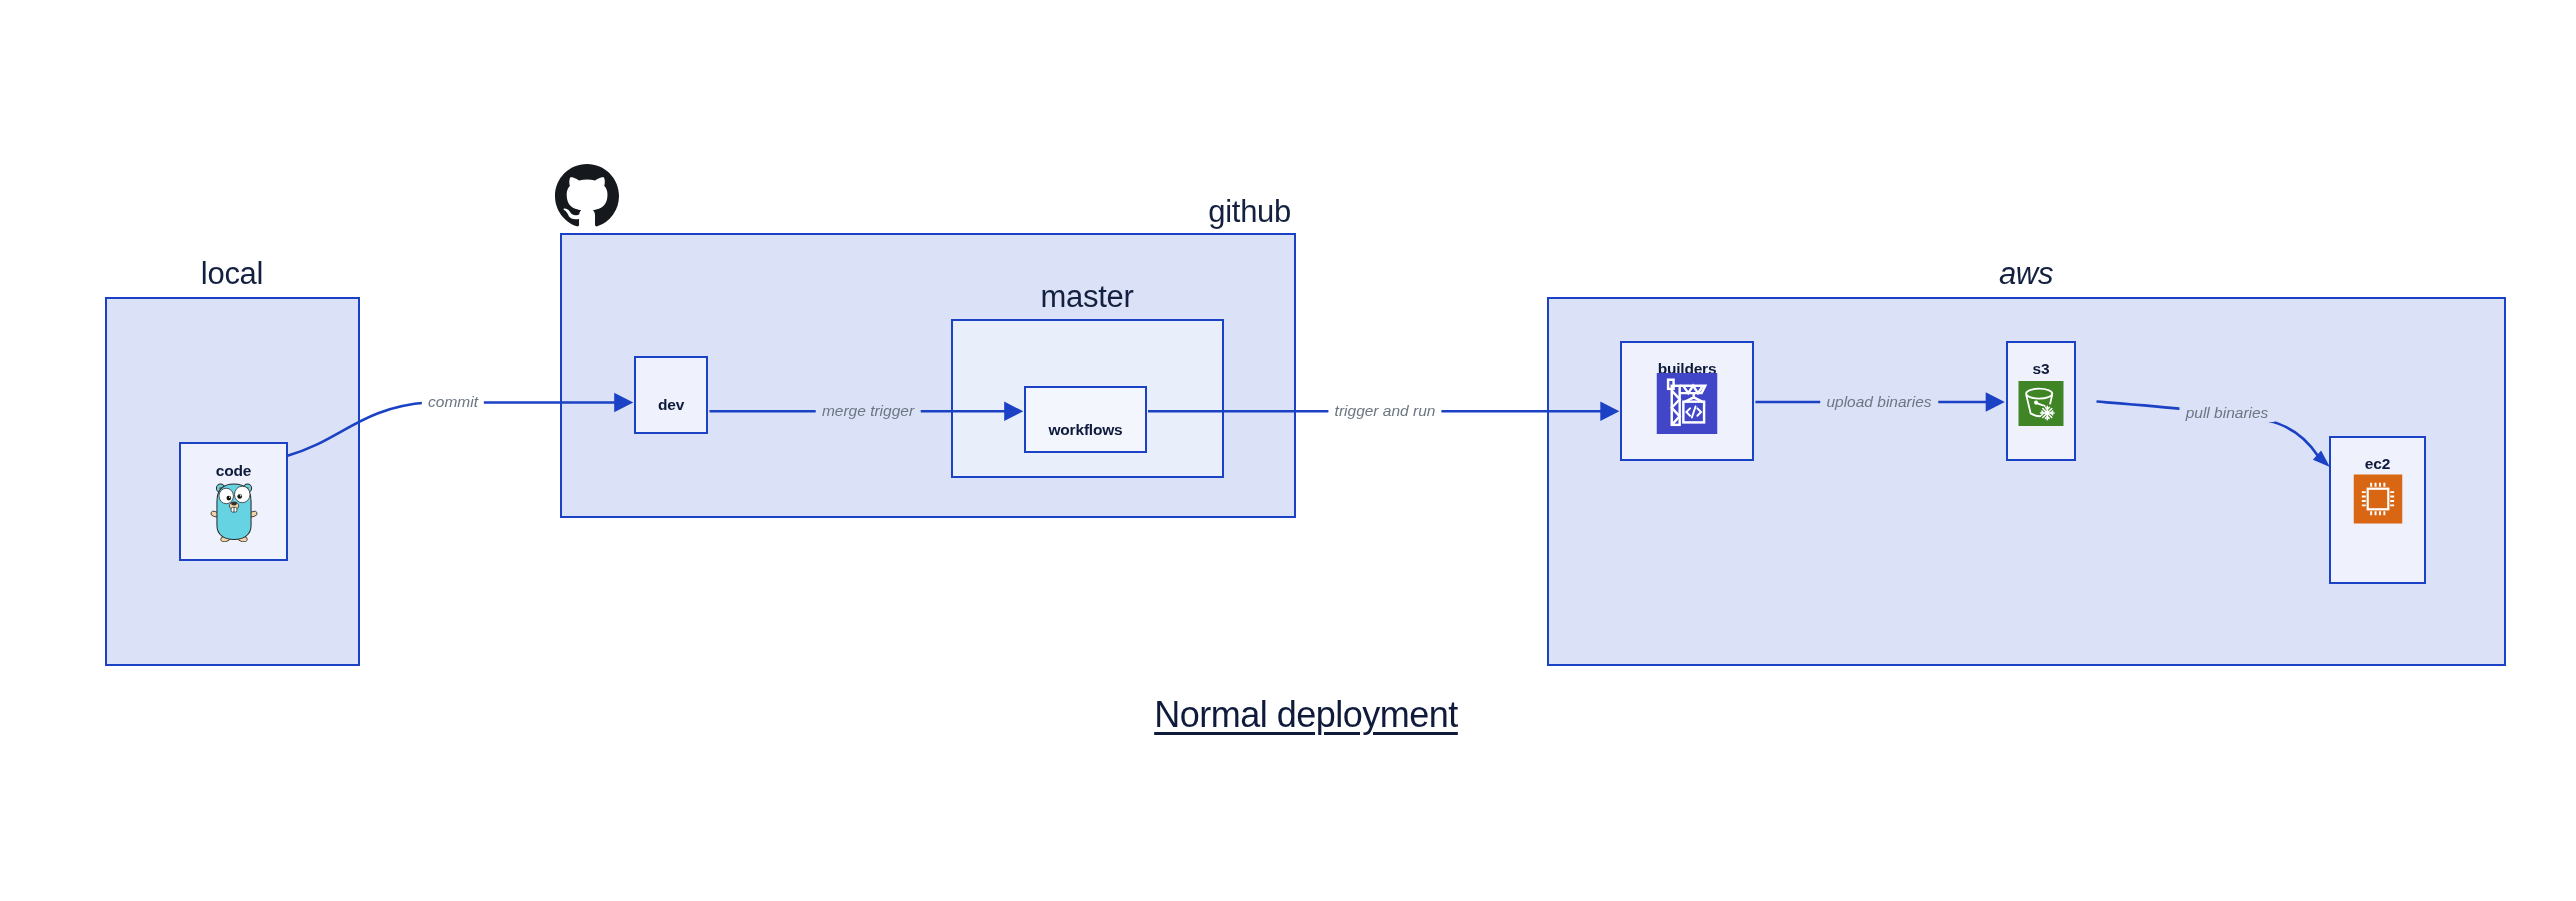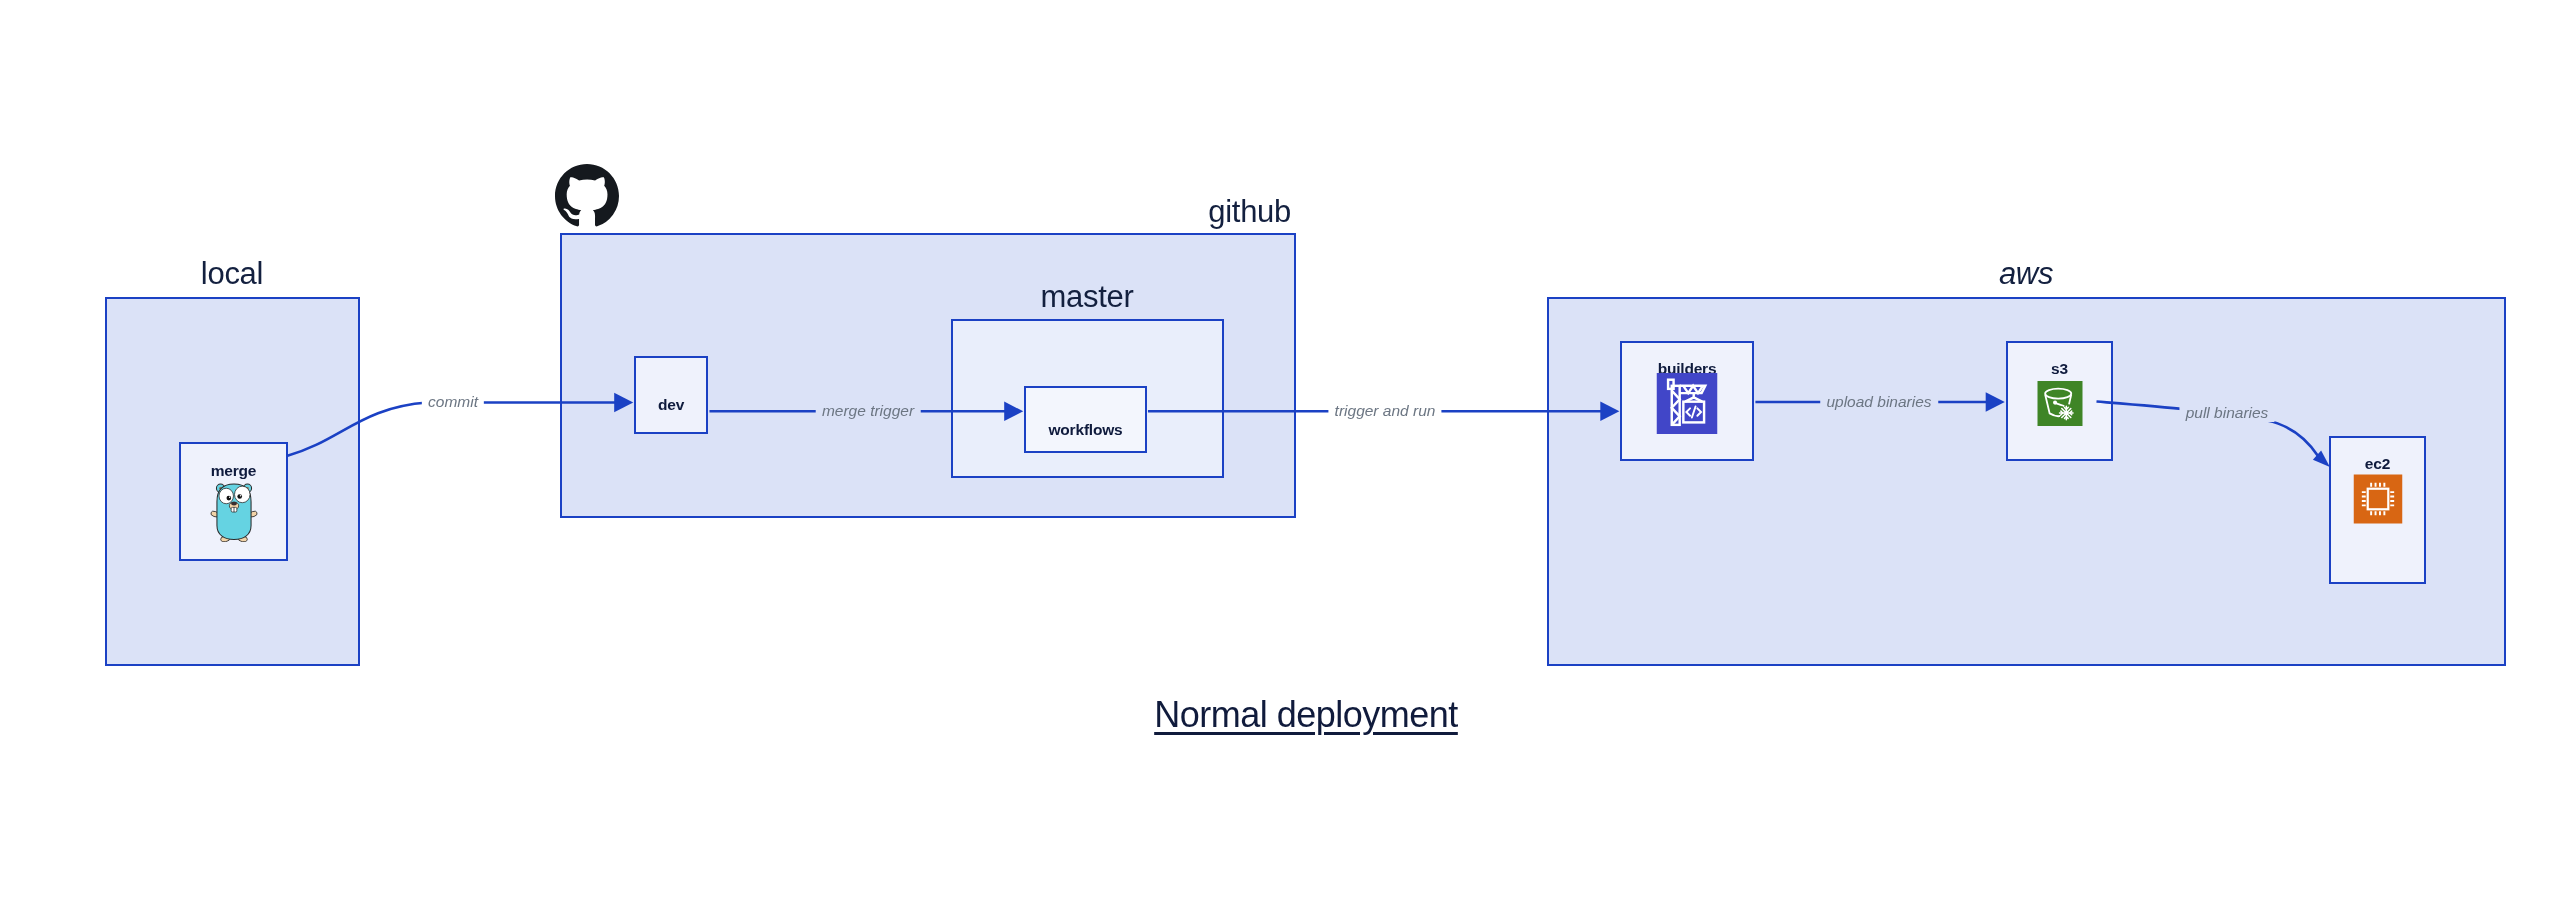--- a/index.html
+++ b/index.html
@@ -62,21 +62,21 @@
   <div class="container" style="left:1547px; top:297px; width:959px; height:369px;"></div>
   <div class="container-label" style="left:2026px; top:274px;font-style:italic;">aws</div>
 
   <div class="logo-slot" style="left:555px; top:164px;">
     <svg width="64" height="64" viewBox="0 0 16 16">
       <path fill="#15191E" d="M8 0C3.58 0 0 3.58 0 8c0 3.54 2.29 6.53 5.47 7.59.4.07.55-.17.55-.38 0-.19-.01-.82-.01-1.49-2.01.37-2.53-.49-2.69-.94-.09-.23-.48-.94-.82-1.13-.28-.15-.68-.52-.01-.53.63-.01 1.08.58 1.23.82.72 1.21 1.87.87 2.33.66.07-.52.28-.87.51-1.07-1.78-.2-3.64-.89-3.64-3.95 0-.87.31-1.59.82-2.15-.08-.2-.36-1.02.08-2.12 0 0 .67-.21 2.2.82.64-.18 1.32-.27 2-.27s1.36.09 2 .27c1.53-1.04 2.2-.82 2.2-.82.44 1.1.16 1.92.08 2.12.51.56.82 1.27.82 2.15 0 3.07-1.87 3.75-3.65 3.95.29.25.54.73.54 1.48 0 1.07-.01 1.93-.01 2.2 0 .21.15.46.55.38A8.01 8.01 0 0 0 16 8c0-4.42-3.58-8-8-8z"></path>
     </svg>
   </div>
 
   <div class="box" style="left:179px; top:442px; width:109px; height:119px;">
-    <div class="node-label">merge</div>
+    <div class="node-label">code</div>
     <div class="icon-slot" style="top:37px;">
       <svg width="52" height="61" viewBox="0 0 100 118">
 
         <circle cx="24" cy="14" r="8" fill="#65D3E2" stroke="#2B2B2B" stroke-width="2"></circle>
         <circle cx="76" cy="14" r="8" fill="#65D3E2" stroke="#2B2B2B" stroke-width="2"></circle>
         <circle cx="24" cy="14" r="2.5" fill="#8a6a4f"></circle>
         <circle cx="76" cy="14" r="2.5" fill="#8a6a4f"></circle>
 
         <ellipse cx="13" cy="64" rx="8" ry="5" fill="#F2D3A7" stroke="#2B2B2B" stroke-width="1.5" transform="rotate(20 13 64)"></ellipse>
         <ellipse cx="87" cy="64" rx="8" ry="5" fill="#F2D3A7" stroke="#2B2B2B" stroke-width="1.5" transform="rotate(-20 87 64)"></ellipse>
@@ -130,21 +130,21 @@
         </g>
         <g stroke="#ffffff" stroke-width="3.2" fill="none" stroke-linecap="round">
           <path d="M55,58 L49,64 L55,70"></path>
           <path d="M64,55 L58,73"></path>
           <path d="M67,58 L73,64 L67,70"></path>
         </g>
       </svg>
     </div>
   </div>
 
-  <div class="box" style="left:2006px; top:341px; width:107px; height:120px;">
+  <div class="box" style="left:2006px; top:341px; width:70px; height:120px;">
     <div class="node-label" style="top:6.7px;">s3</div>
     <div class="icon-slot" style="top:38px;">
       <svg width="46" height="45" viewBox="0 0 100 100">
         <rect x="0" y="0" width="100" height="100" fill="#3F8526"></rect>
         <g stroke="#ffffff" stroke-width="4" fill="none">
           <ellipse cx="46" cy="28" rx="29" ry="11"></ellipse>
           <path d="M17,30 L27,72 Q46,83 56,75"></path>
           <path d="M75,30 L70,52"></path>
           <path d="M40,49 L74,61"></path>
         </g>

